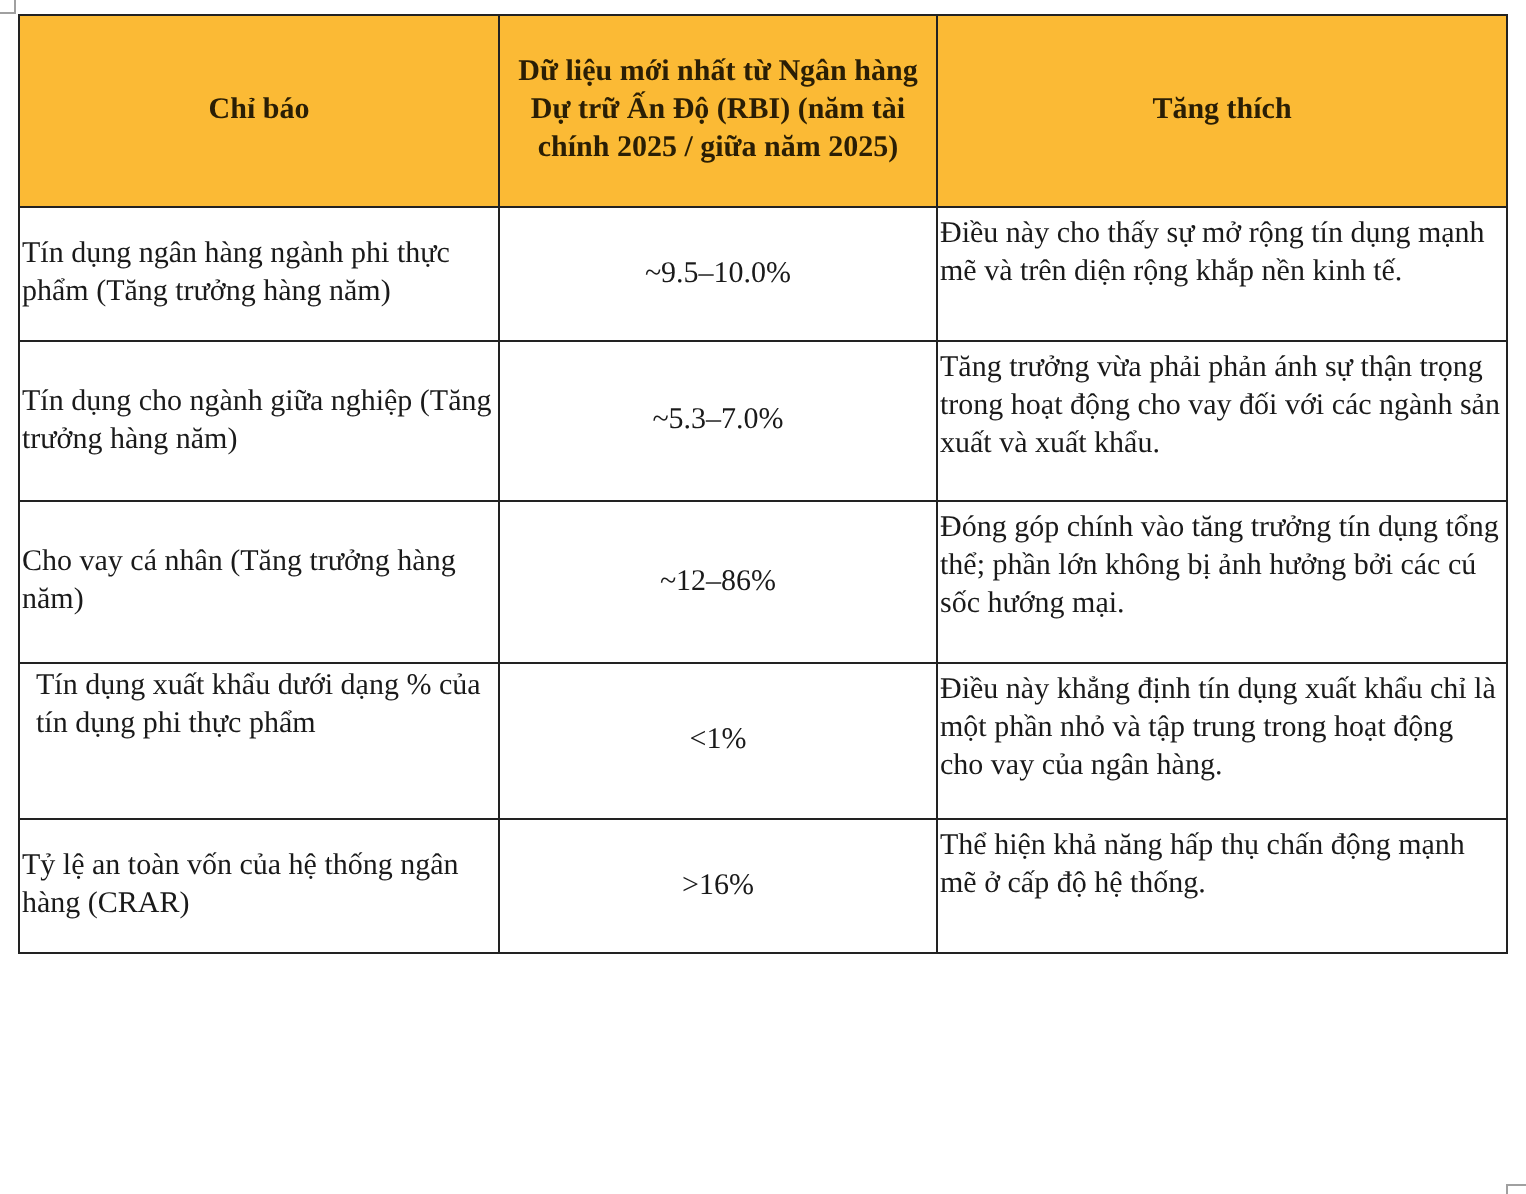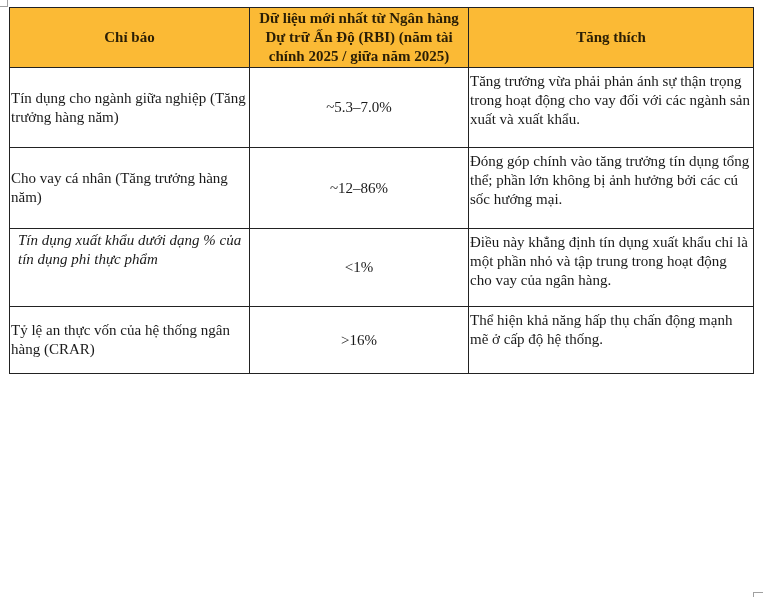--- a/index.html
+++ b/index.html
@@ -5,26 +5,26 @@
   html, body { margin: 0; padding: 0; background: #ffffff; }
   body { width: 763px; height: 597px; position: relative; overflow: hidden;
          font-family: "Liberation Serif", "DejaVu Serif", serif; color: #1a1a1a; }
   .corner-tl { position: absolute; left: 0; top: 0; width: 7px; height: 6px;
                border-right: 1px solid #a0a0a0; border-bottom: 1px solid #a0a0a0; }
   .corner-br { position: absolute; left: 753px; top: 592px; width: 10px; height: 5px;
                border-left: 1px solid #a0a0a0; border-top: 1px solid #a0a0a0; }
   table { position: absolute; left: 9px; top: 7px; border-collapse: collapse;
           width: 744px; table-layout: fixed; }
   th, td { border: 1.5px solid #222; font-size: 15px; line-height: 19px; vertical-align: middle; }
-  th { background: #FBBA35; font-weight: bold; text-align: center; height: 59px; padding: 0 2px; color: #2a1e05; }
+  th { background: #FBBA35; font-weight: bold; text-align: center; height: 59px; padding: 18px 2px; color: #2a1e05; }
   td { padding: 0 1px; }
   td.c1 { text-align: left; }
   td.c2 { text-align: center; }
   td.c3 { text-align: left; vertical-align: top; padding-top: 4px; }
-  td.c1.indent { padding-left: 8px; vertical-align: top; padding-top: 2px; font-style: italic; }
+  td.c1.indent { padding-left: 8px; vertical-align: top; padding-top: 2px; }
   .col1 { width: 240px; } .col2 { width: 219px; } .col3 { width: 285px; }
 </style>
 </head>
 <body>
 
 <div class="corner-tl"></div>
 
 <table>
   <colgroup>
       <col class="col1">
@@ -32,36 +32,41 @@
       <col class="col3">
     </colgroup>
   <thead>
     <tr>
       <th>Chỉ báo</th>
       <th>Dữ liệu mới nhất từ Ngân hàng Dự trữ Ấn Độ (RBI) (năm tài chính 2025 / giữa năm 2025)</th>
       <th>Tăng thích</th>
     </tr>
   </thead>
   <tbody>
+    <tr style="height:67px">
+      <td class="c1">Tín dụng ngân hàng ngành phi thực phẩm (Tăng trưởng hàng năm)</td>
+      <td class="c2">~9.5–10.0%</td>
+      <td class="c3">Điều này cho thấy sự mở rộng tín dụng mạnh mẽ và trên diện rộng khắp nền kinh tế.</td>
+    </tr>
     <tr style="height:80px">
       <td class="c1">Tín dụng cho ngành giữa nghiệp (Tăng trưởng hàng năm)</td>
       <td class="c2">~5.3–7.0%</td>
       <td class="c3">Tăng trưởng vừa phải phản ánh sự thận trọng trong hoạt động cho vay đối với các ngành sản xuất và xuất khẩu.</td>
     </tr>
     <tr style="height:81px">
       <td class="c1">Cho vay cá nhân (Tăng trưởng hàng năm)</td>
       <td class="c2">~12–86%</td>
       <td class="c3">Đóng góp chính vào tăng trưởng tín dụng tổng thể; phần lớn không bị ảnh hưởng bởi các cú sốc hướng mại.</td>
     </tr>
     <tr style="height:78px">
       <td class="c1 indent">Tín dụng xuất khẩu dưới dạng % của tín dụng phi thực phẩm</td>
       <td class="c2">&lt;1%</td>
       <td class="c3">Điều này khẳng định tín dụng xuất khẩu chỉ là một phần nhỏ và tập trung trong hoạt động cho vay của ngân hàng.</td>
     </tr>
     <tr style="height:67px">
-      <td class="c1">Tỷ lệ an thực vốn của hệ thống ngân hàng (CRAR)</td>
+      <td class="c1">Tỷ lệ an toàn vốn của hệ thống ngân hàng (CRAR)</td>
       <td class="c2">&gt;16%</td>
       <td class="c3">Thể hiện khả năng hấp thụ chấn động mạnh mẽ ở cấp độ hệ thống.</td>
     </tr>
   </tbody>
 </table>
 
 <div class="corner-br"></div>
 
 </body></html>

